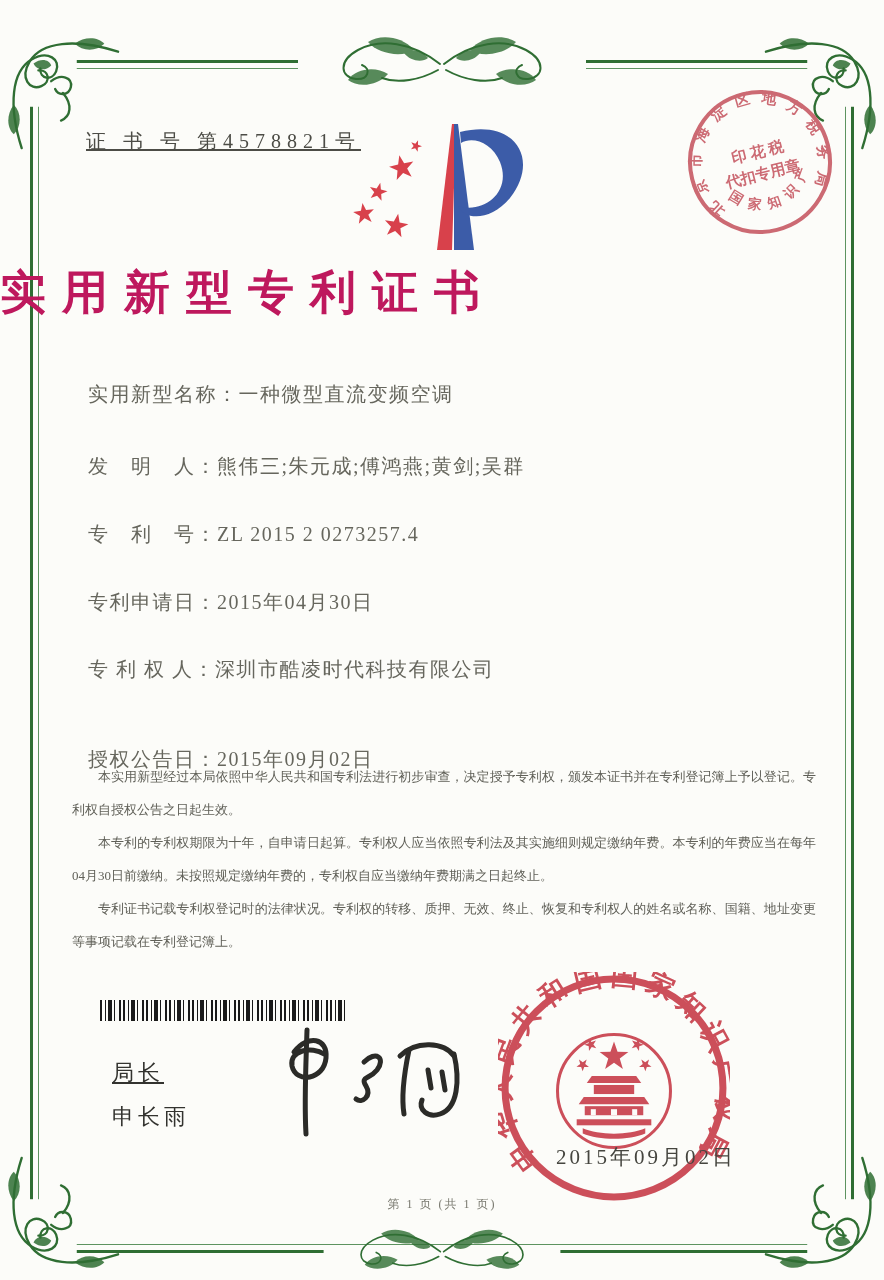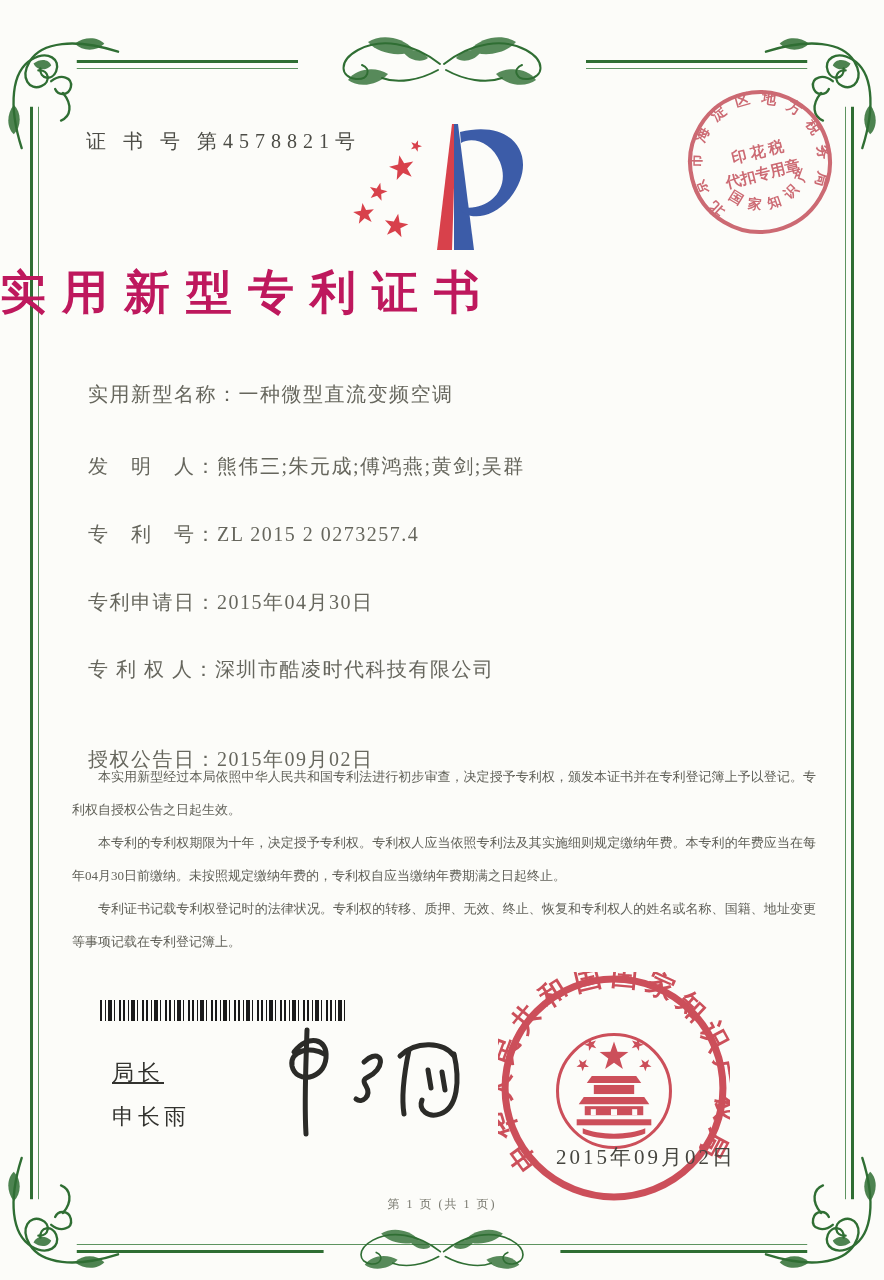--- a/index.html
+++ b/index.html
@@ -13,21 +13,21 @@
   .frame-inner{position:absolute;left:38px;top:68px;width:806px;height:1175px;border:1px solid #5d9360;}
   .corner{position:absolute;width:118px;height:118px;}
   .corner.tl{left:4px;top:34px;}
   .corner.tr{right:4px;top:34px;transform:scaleX(-1);}
   .corner.bl{left:4px;bottom:8px;transform:scaleY(-1);}
   .corner.br{right:4px;bottom:8px;transform:scale(-1,-1);}
   .flourish{position:absolute;}
   .flourish.top{left:262px;top:28px;width:360px;height:68px;}
   .flourish.bottom{left:294px;top:1222px;width:296px;height:56px;}
   
-  .cert-no{position:absolute;left:86px;top:128px;font-size:20px;letter-spacing:6px;color:#4c4c46;}
+  .cert-no{position:absolute;left:86px;top:128px;font-size:20px;letter-spacing:6px;color:#4c4c46;text-decoration:underline;}
   .logo{position:absolute;left:340px;top:116px;width:230px;height:142px;}
   .tax-seal{position:absolute;left:684px;top:86px;width:152px;height:152px;transform:rotate(-14deg);opacity:.85;}
   .title{position:absolute;left:0;top:262px;width:100%;text-align:left;
     font-size:46px;font-weight:700;letter-spacing:16px;color:#be185d;}
   
   .field{position:absolute;left:88px;font-size:20px;color:#66665d;letter-spacing:1.5px;white-space:nowrap;}
   .f0{top:381px;} .f1{top:453px;} .f2{top:521px;} .f3{top:589px;} .f4{top:656px;} .f5{top:722px;margin-top:24px;}
   
   .body-text{position:absolute;left:72px;top:760px;width:744px;
     font-size:13px;line-height:33px;color:#5f5f57;text-align:justify;}
@@ -157,21 +157,21 @@
 
   <div class="field f0"><span>实用新型名称</span><span>：</span><span>一种微型直流变频空调</span></div>
   <div class="field f1"><span>发　明　人</span><span>：</span><span>熊伟三;朱元成;傅鸿燕;黄剑;吴群</span></div>
   <div class="field f2"><span>专　利　号</span><span>：</span><span>ZL 2015 2 0273257.4</span></div>
   <div class="field f3"><span>专利申请日</span><span>：</span><span>2015年04月30日</span></div>
   <div class="field f4"><span>专 利 权 人</span><span>：</span><span>深圳市酷凌时代科技有限公司</span></div>
   <div class="field f5"><span>授权公告日</span><span>：</span><span>2015年09月02日</span></div>
 
   <div class="body-text">
     <p>本实用新型经过本局依照中华人民共和国专利法进行初步审查，决定授予专利权，颁发本证书并在专利登记簿上予以登记。专利权自授权公告之日起生效。</p>
-    <p>本专利的专利权期限为十年，决定授予专利权。专利权人应当依照专利法及其实施细则规定缴纳年费。本专利的年费应当在每年04月30日前缴纳。未按照规定缴纳年费的，专利权自应当缴纳年费期满之日起终止。</p>
+    <p>本专利的专利权期限为十年，自申请日起算。专利权人应当依照专利法及其实施细则规定缴纳年费。本专利的年费应当在每年04月30日前缴纳。未按照规定缴纳年费的，专利权自应当缴纳年费期满之日起终止。</p>
     <p>专利证书记载专利权登记时的法律状况。专利权的转移、质押、无效、终止、恢复和专利权人的姓名或名称、国籍、地址变更等事项记载在专利登记簿上。</p>
   </div>
 
   <div class="barcode"></div>
 
   <div class="chief-title">局长</div>
   <div class="chief-name">申长雨</div>
 
   <svg class="signature" viewBox="0 0 240 125">
     <g stroke="#2b2b28" stroke-width="5" fill="none" stroke-linecap="round" stroke-linejoin="round">

